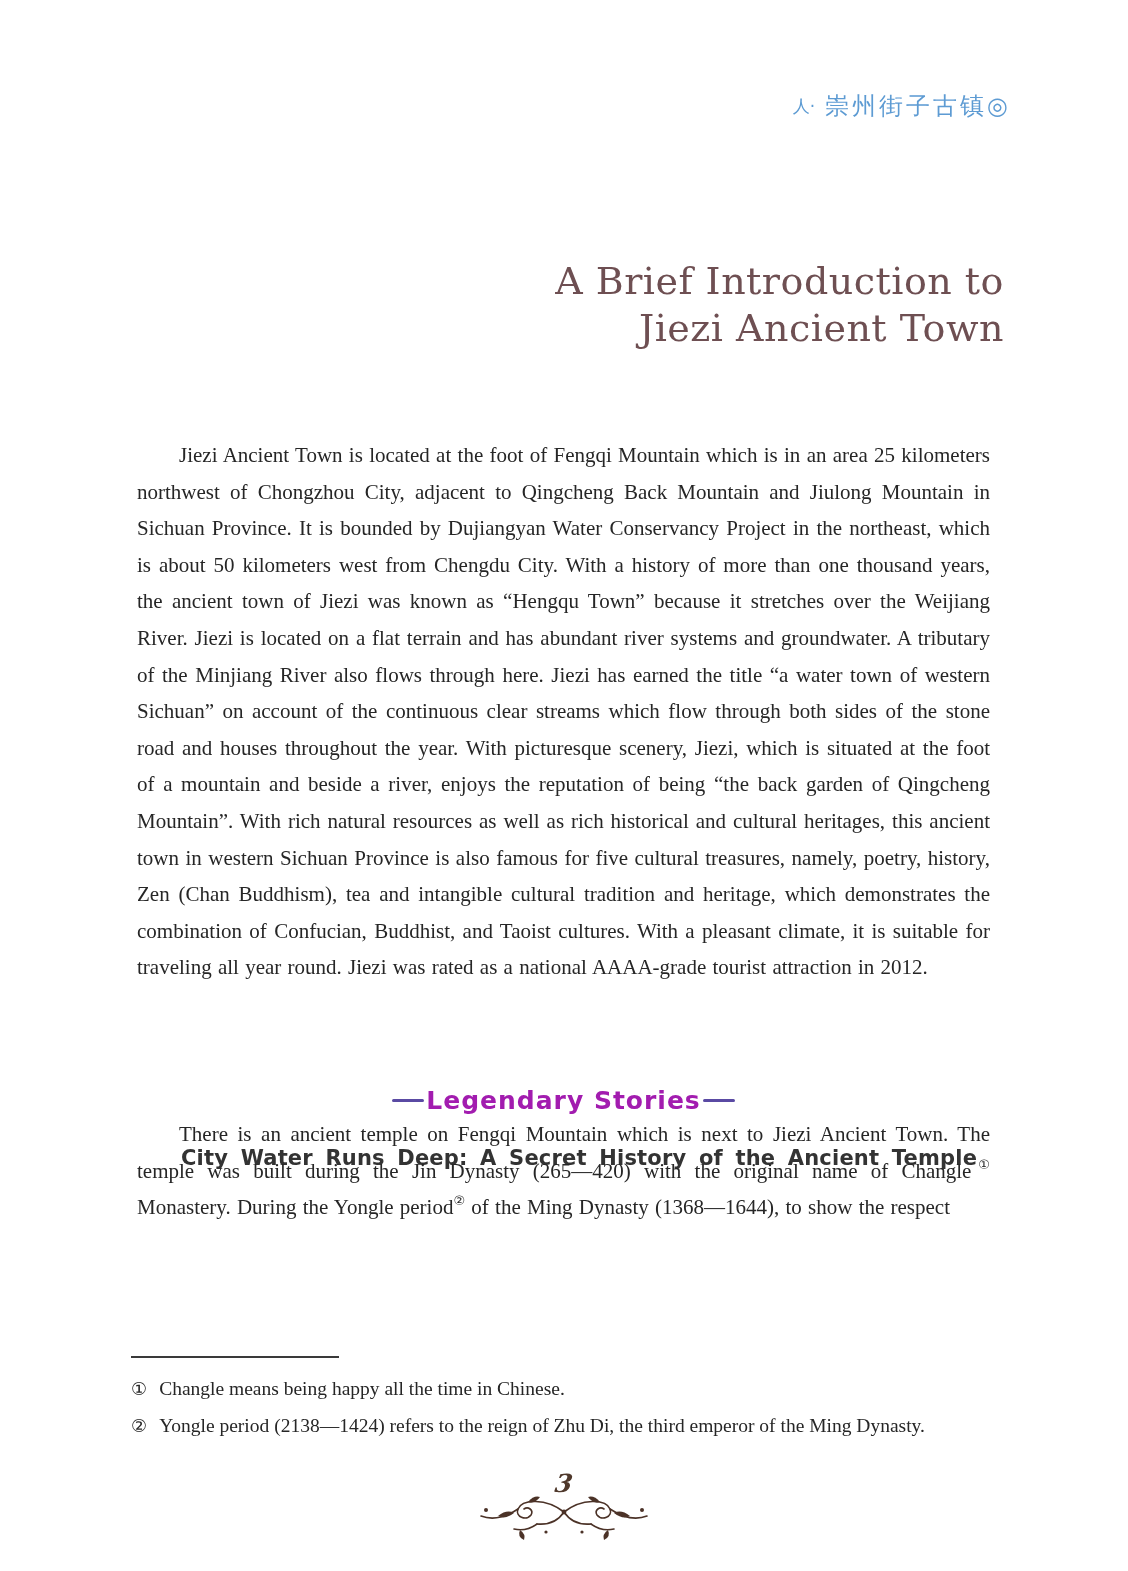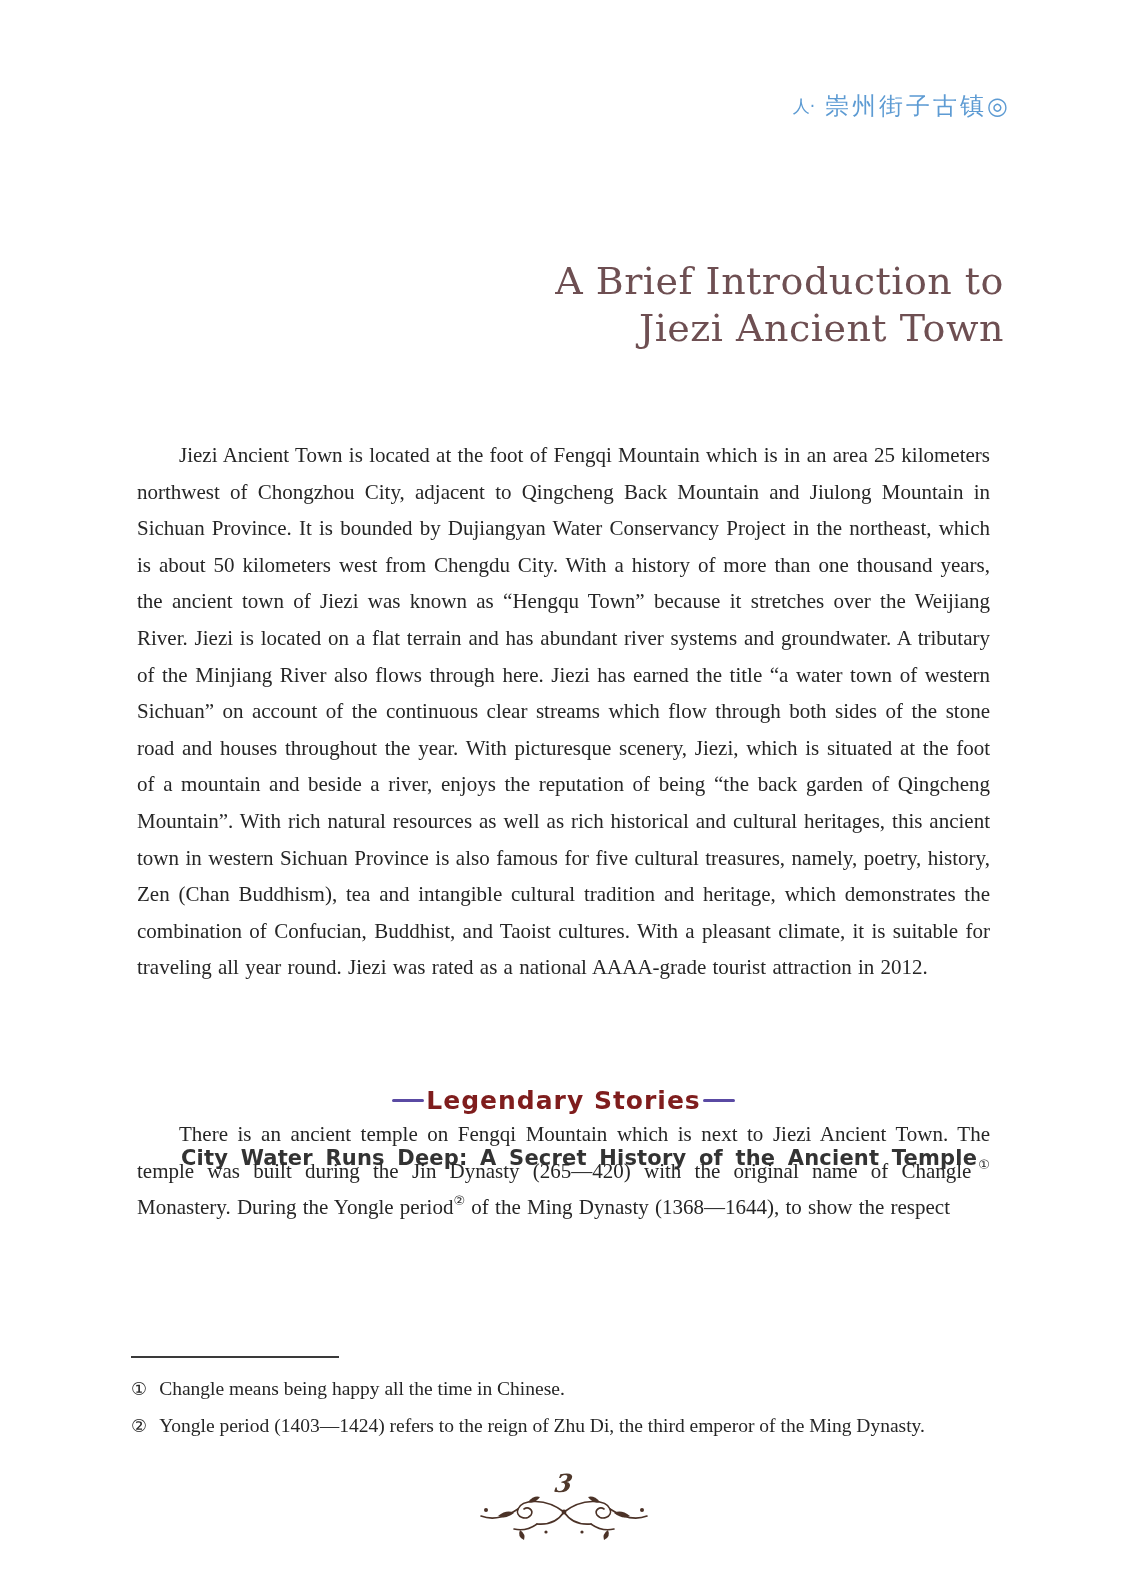--- a/index.html
+++ b/index.html
@@ -79,21 +79,21 @@
     justify-content: center;
     align-items: center;
   }
   .section-heading .dash {
     width: 32px;
     height: 3px;
     background: #5a4aa3;
     border-radius: 2px;
   }
   .section-heading .label {
-    color: #7f1d1d;
+    color: #a21caf;
     font-family: "DejaVu Sans", sans-serif;
     font-weight: bold;
     font-size: 25px;
     letter-spacing: 1px;
     padding: 0 2px;
     white-space: nowrap;
   }
 
   
   .subheading {
@@ -177,21 +177,21 @@
   <h3 class="subheading">City Water Runs Deep: A Secret History of the Ancient Temple</h3>
 
   <p class="body-par story-par"><span>There is an ancient temple on Fengqi Mountain which is next to Jiezi Ancient Town. The temple was built during the Jin Dynasty (265—420) with the original name of Changle</span><sup class="fn-ref">①</sup><span> Monastery. During the Yongle period</span><sup class="fn-ref">②</sup><span> of the Ming Dynasty (1368—1644), to show the respect</span></p>
 
   <div class="footnotes">
     <div class="footnote-rule"></div>
     <div class="footnote">
       <span class="marker">①</span><span>Changle means being happy all the time in Chinese.</span>
     </div>
     <div class="footnote">
-      <span class="marker">②</span><span>Yongle period (1403—1424) refers to the reign of Zhu Di, the third emperor of the Ming Dynasty.</span>
+      <span class="marker">②</span><span>Yongle period (2138—1424) refers to the reign of Zhu Di, the third emperor of the Ming Dynasty.</span>
     </div>
   </div>
 
   <div class="footer">
     <div class="page-number">3</div>
     <svg class="flourish" width="176" height="52" viewBox="0 0 176 52" xmlns="http://www.w3.org/2000/svg">
       <g stroke="#4b3227" fill="none" stroke-width="1.6" stroke-linecap="round">
         <path d="M88 20 C70 6 46 7 42 17 C39 25 50 29 55 23 C58 18 52 14 48 17"></path>
         <path d="M42 17 C30 25 18 29 5 24"></path>
         <path d="M88 20 C106 6 130 7 134 17 C137 25 126 29 121 23 C118 18 124 14 128 17"></path>

